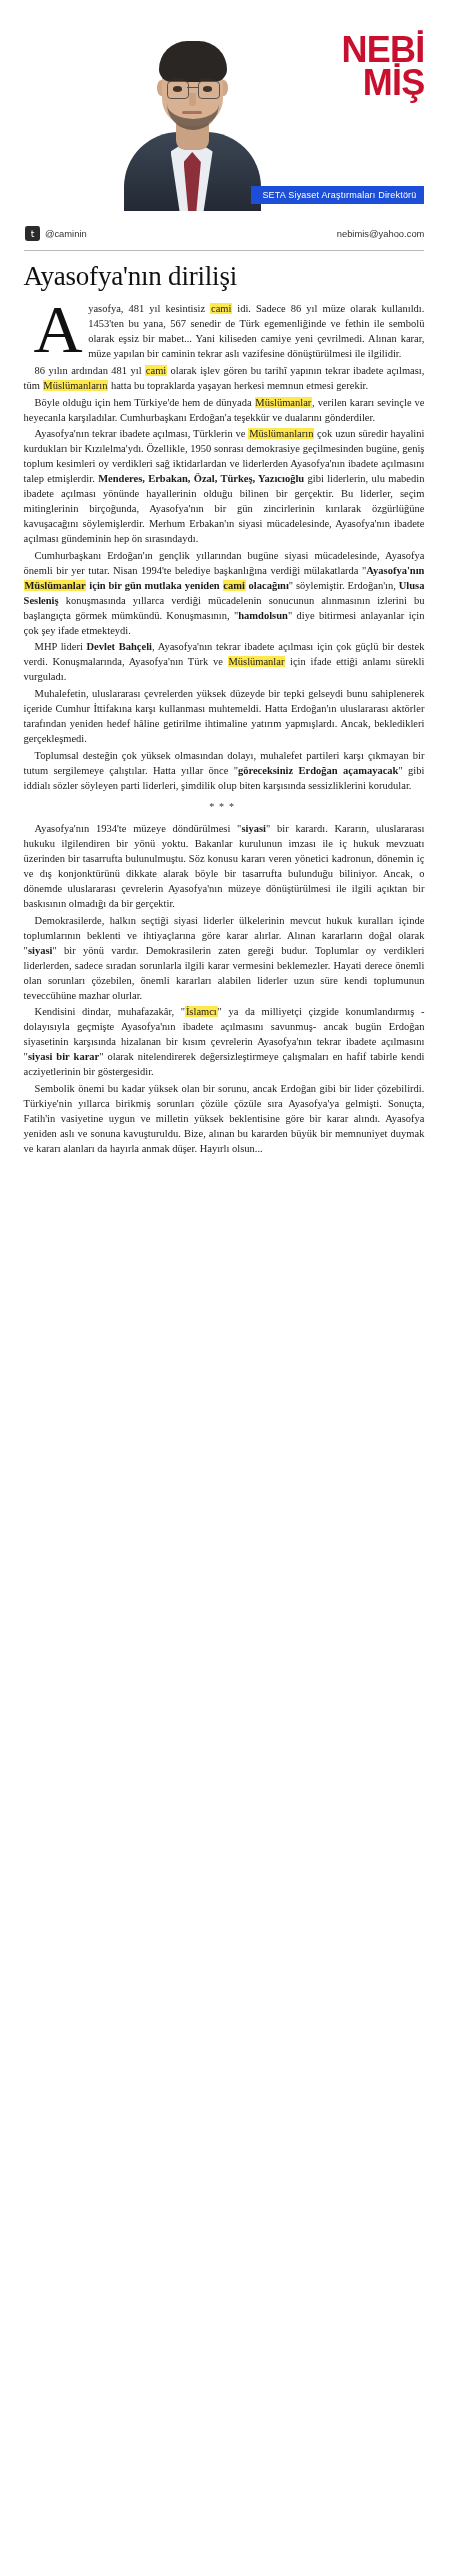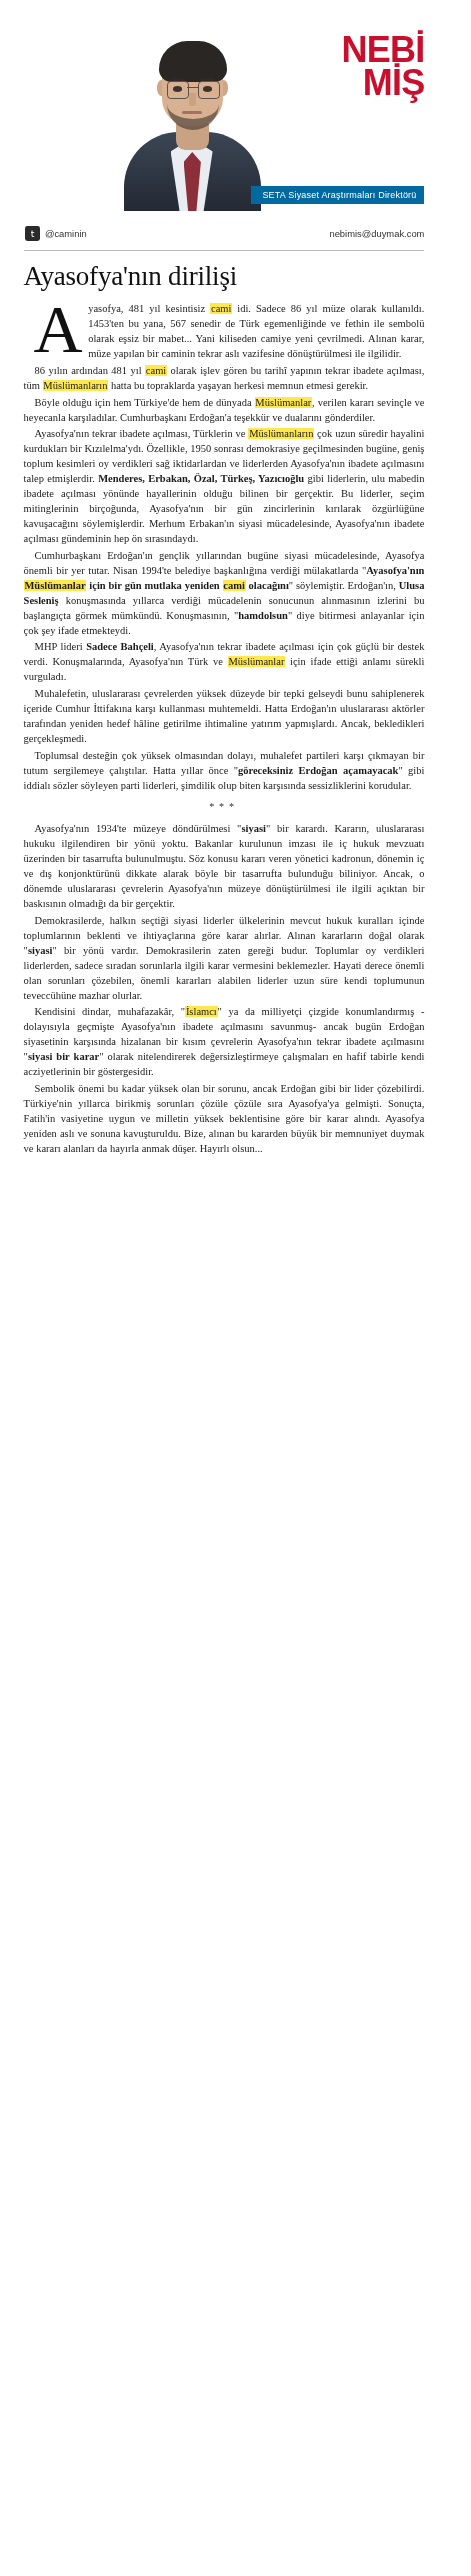--- a/index.html
+++ b/index.html
@@ -162,21 +162,21 @@
     line-height: 0.92;
     letter-spacing: -0.8px;
   }
   .name-line1 { font-size: 36px; }
   .name-line2 { font-size: 36px; }
 
   .title-bar {
     position: absolute;
     right: 0;
     bottom: 46px;
-    background: #0369a1;
+    background: #1d4ed8;
     color: #ffffff;
     font-family: "Liberation Sans", sans-serif;
     font-size: 9px;
     letter-spacing: 0.2px;
     padding: 3.9px 7.9px 3.9px 11px;
     white-space: nowrap;
   }
   .contact-row {
     position: absolute;
     left: 1.6px;
@@ -293,33 +293,33 @@
       <div class="name-line2">MİŞ</div>
     </div>
 
     <div class="title-bar">SETA Siyaset Araştırmaları Direktörü</div>
 
     <div class="contact-row">
       <div class="handle">
         <span class="tw-icon">t</span>
         <span>@caminin</span>
       </div>
-      <div class="email">nebimis@duymak.com</div>
+      <div class="email">nebimis@yahoo.com</div>
     </div>
   </div>
 
   <h1 class="headline">Ayasofya'nın dirilişi</h1>
 
   <div class="body-col" id="article-body">
       <p class="dropcap">Ayasofya, 481 yıl kesintisiz <mark class="hl">cami</mark> idi. Sadece 86 yıl müze olarak kullanıldı. 1453'ten bu yana, 567 senedir de Türk egemenliğinde ve fethin ile sembolü olarak eşsiz bir mabet... Yani kiliseden camiye yeni çevrilmedi. Alınan karar, müze yapılan bir caminin tekrar aslı vazifesine dönüştürülmesi ile ilgilidir.</p>
       <p>86 yılın ardından 481 yıl <mark class="hl">cami</mark> olarak işlev gören bu tarihî yapının tekrar ibadete açılması, tüm <mark class="hl">Müslümanların</mark> hatta bu topraklarda yaşayan herkesi memnun etmesi gerekir.</p>
       <p>Böyle olduğu için hem Türkiye'de hem de dünyada <mark class="hl">Müslümanlar</mark>, verilen kararı sevinçle ve heyecanla karşıladılar. Cumhurbaşkanı Erdoğan'a teşekkür ve dualarını gönderdiler.</p>
       <p>Ayasofya'nın tekrar ibadete açılması, Türklerin ve <mark class="hl">Müslümanların</mark> çok uzun süredir hayalini kurdukları bir Kızılelma'ydı. Özellikle, 1950 sonrası demokrasiye geçilmesinden bugüne, geniş toplum kesimleri oy verdikleri sağ iktidarlardan ve liderlerden Ayasofya'nın ibadete açılmasını talep etmişlerdir. <b>Menderes, Erbakan, Özal, Türkeş, Yazıcıoğlu</b> gibi liderlerin, ulu mabedin ibadete açılması yönünde hayallerinin olduğu bilinen bir gerçektir. Bu liderler, seçim mitinglerinin birçoğunda, Ayasofya'nın bir gün zincirlerinin kırılarak özgürlüğüne kavuşacağını söylemişlerdir. Merhum Erbakan'ın siyasi mücadelesinde, Ayasofya'nın ibadete açılması gündeminin hep ön sırasındaydı.</p>
       <p>Cumhurbaşkanı Erdoğan'ın gençlik yıllarından bugüne siyasi mücadelesinde, Ayasofya önemli bir yer tutar. Nisan 1994'te belediye başkanlığına verdiği mülakatlarda "<b>Ayasofya'nın </b><b><mark class="hl">Müslümanlar</mark></b><b> için bir gün mutlaka yeniden </b><b><mark class="hl">cami</mark></b><b> olacağını</b>" söylemiştir. Erdoğan'ın, <b>Ulusa Sesleniş</b> konuşmasında yıllarca verdiği mücadelenin sonucunun alınmasının izlerini bu başlangıçta görmek mümkündü. Konuşmasının, "<b>hamdolsun</b>" diye bitirmesi anlayanlar için çok şey ifade etmekteydi.</p>
-      <p>MHP lideri <b>Sadece Bahçeli</b>, Ayasofya'nın tekrar ibadete açılması için çok güçlü bir destek verdi. Konuşmalarında, Ayasofya'nın Türk ve <mark class="hl">Müslümanlar</mark> için ifade ettiği anlamı sürekli vurguladı.</p>
+      <p>MHP lideri <b>Devlet Bahçeli</b>, Ayasofya'nın tekrar ibadete açılması için çok güçlü bir destek verdi. Konuşmalarında, Ayasofya'nın Türk ve <mark class="hl">Müslümanlar</mark> için ifade ettiği anlamı sürekli vurguladı.</p>
       <p>Muhalefetin, uluslararası çevrelerden yüksek düzeyde bir tepki gelseydi bunu sahiplenerek içeride Cumhur İttifakına karşı kullanması muhtemeldi. Hatta Erdoğan'ın uluslararası aktörler tarafından yeniden hedef hâline getirilme ihtimaline yatırım yapmışlardı. Ancak, bekledikleri gerçekleşmedi.</p>
       <p>Toplumsal desteğin çok yüksek olmasından dolayı, muhalefet partileri karşı çıkmayan bir tutum sergilemeye çalıştılar. Hatta yıllar önce "<b>göreceksiniz Erdoğan açamayacak</b>" gibi iddialı sözler söyleyen parti liderleri, şimdilik olup biten karşısında sessizliklerini korudular.</p>
       <div class="sep">***</div>
       <p>Ayasofya'nın 1934'te müzeye döndürülmesi "<b>siyasi</b>" bir karardı. Kararın, uluslararası hukuku ilgilendiren bir yönü yoktu. Bakanlar kurulunun imzası ile iç hukuk mevzuatı üzerinden bir tasarrufta bulunulmuştu. Söz konusu kararı veren yönetici kadronun, dönemin iç ve dış konjonktürünü dikkate alarak böyle bir tasarrufta bulunduğu biliniyor. Ancak, o dönemde uluslararası çevrelerin Ayasofya'nın müzeye dönüştürülmesi ile ilgili açıktan bir baskısının olmadığı da bir gerçektir.</p>
       <p>Demokrasilerde, halkın seçtiği siyasi liderler ülkelerinin mevcut hukuk kuralları içinde toplumlarının beklenti ve ihtiyaçlarına göre karar alırlar. Alınan kararların doğal olarak "<b>siyasi</b>" bir yönü vardır. Demokrasilerin zaten gereği budur. Toplumlar oy verdikleri liderlerden, sadece sıradan sorunlarla ilgili karar vermesini beklemezler. Hayati derece önemli olan sorunları çözebilen, önemli kararları alabilen liderler uzun süre kendi toplumunun teveccühüne mazhar olurlar.</p>
       <p>Kendisini dindar, muhafazakâr, "<mark class="hl">İslamcı</mark>" ya da milliyetçi çizgide konumlandırmış -dolayısıyla geçmişte Ayasofya'nın ibadete açılmasını savunmuş- ancak bugün Erdoğan siyasetinin karşısında hizalanan bir kısım çevrelerin Ayasofya'nın tekrar ibadete açılmasını "<b>siyasi bir karar</b>" olarak nitelendirerek değersizleştirmeye çalışmaları en hafif tabirle kendi acziyetlerinin bir göstergesidir.</p>
       <p>Sembolik önemi bu kadar yüksek olan bir sorunu, ancak Erdoğan gibi bir lider çözebilirdi. Türkiye'nin yıllarca birikmiş sorunları çözüle çözüle sıra Ayasofya'ya gelmişti. Sonuçta, Fatih'in vasiyetine uygun ve milletin yüksek beklentisine göre bir karar alındı. Ayasofya yeniden aslı ve sonuna kavuşturuldu. Bize, alınan bu kararden büyük bir memnuniyet duymak ve kararı alanları da hayırla anmak düşer. Hayırlı olsun...</p>
     </div>
 
 </div>

